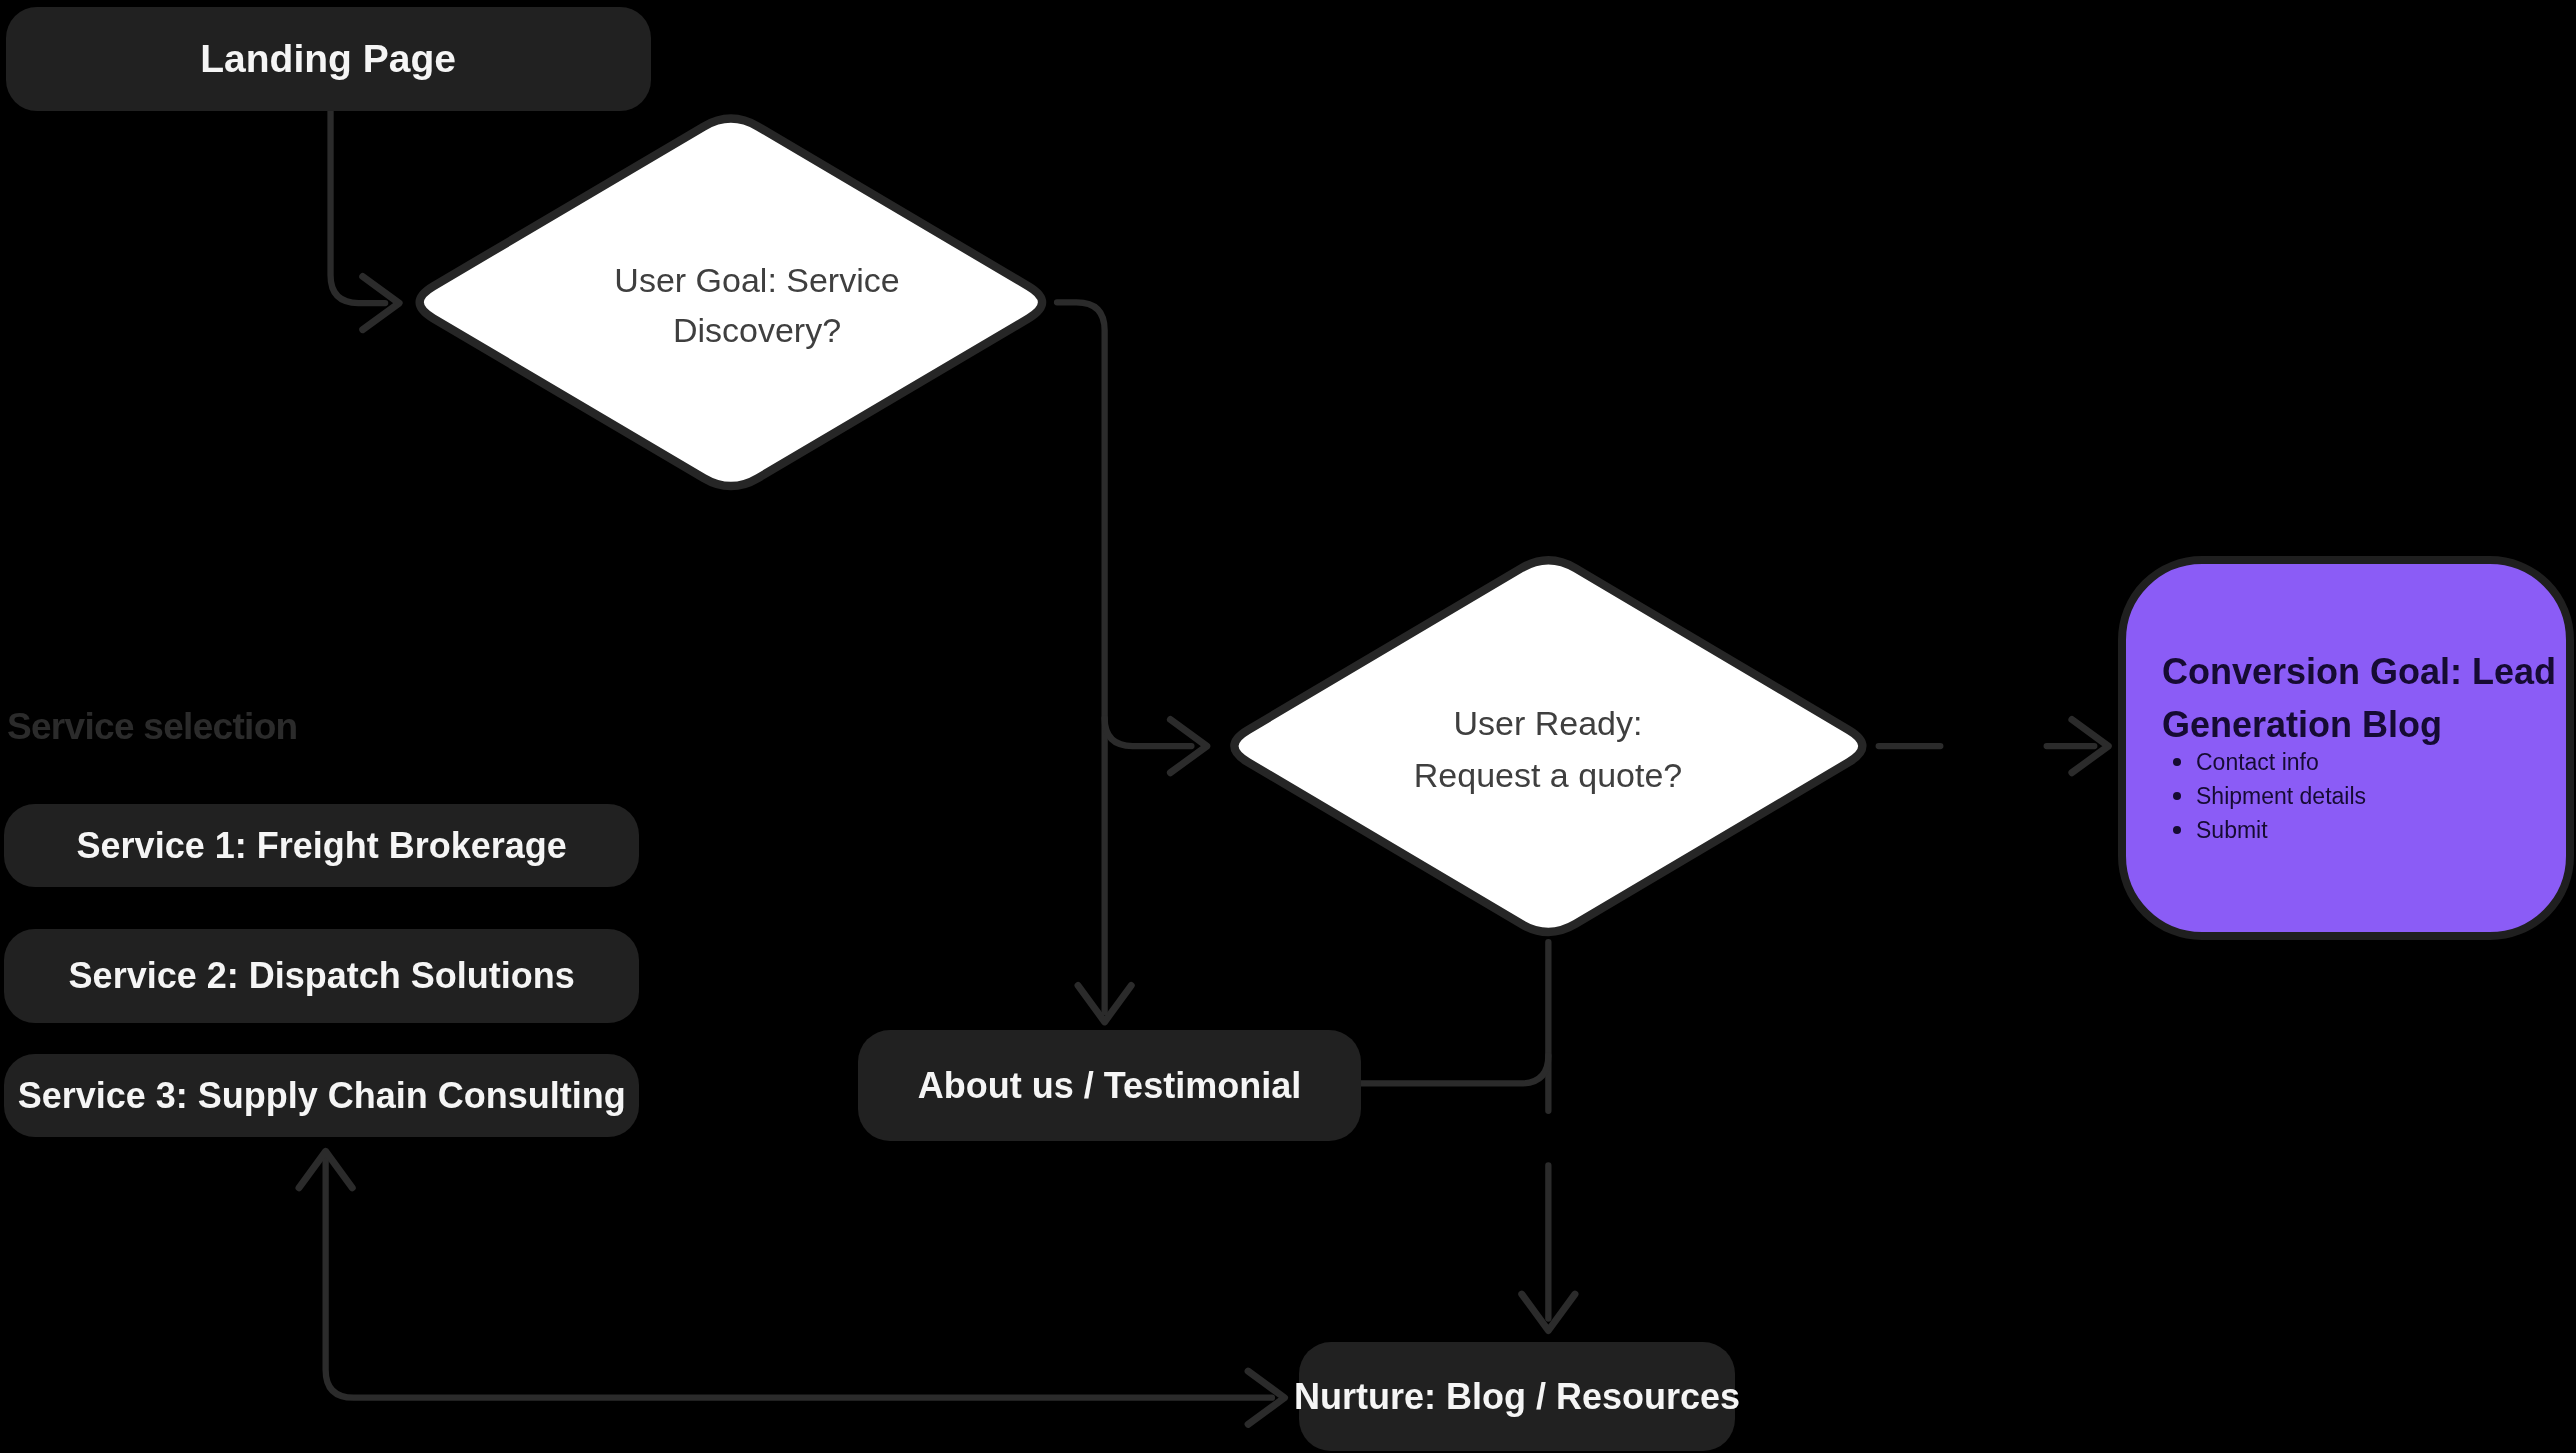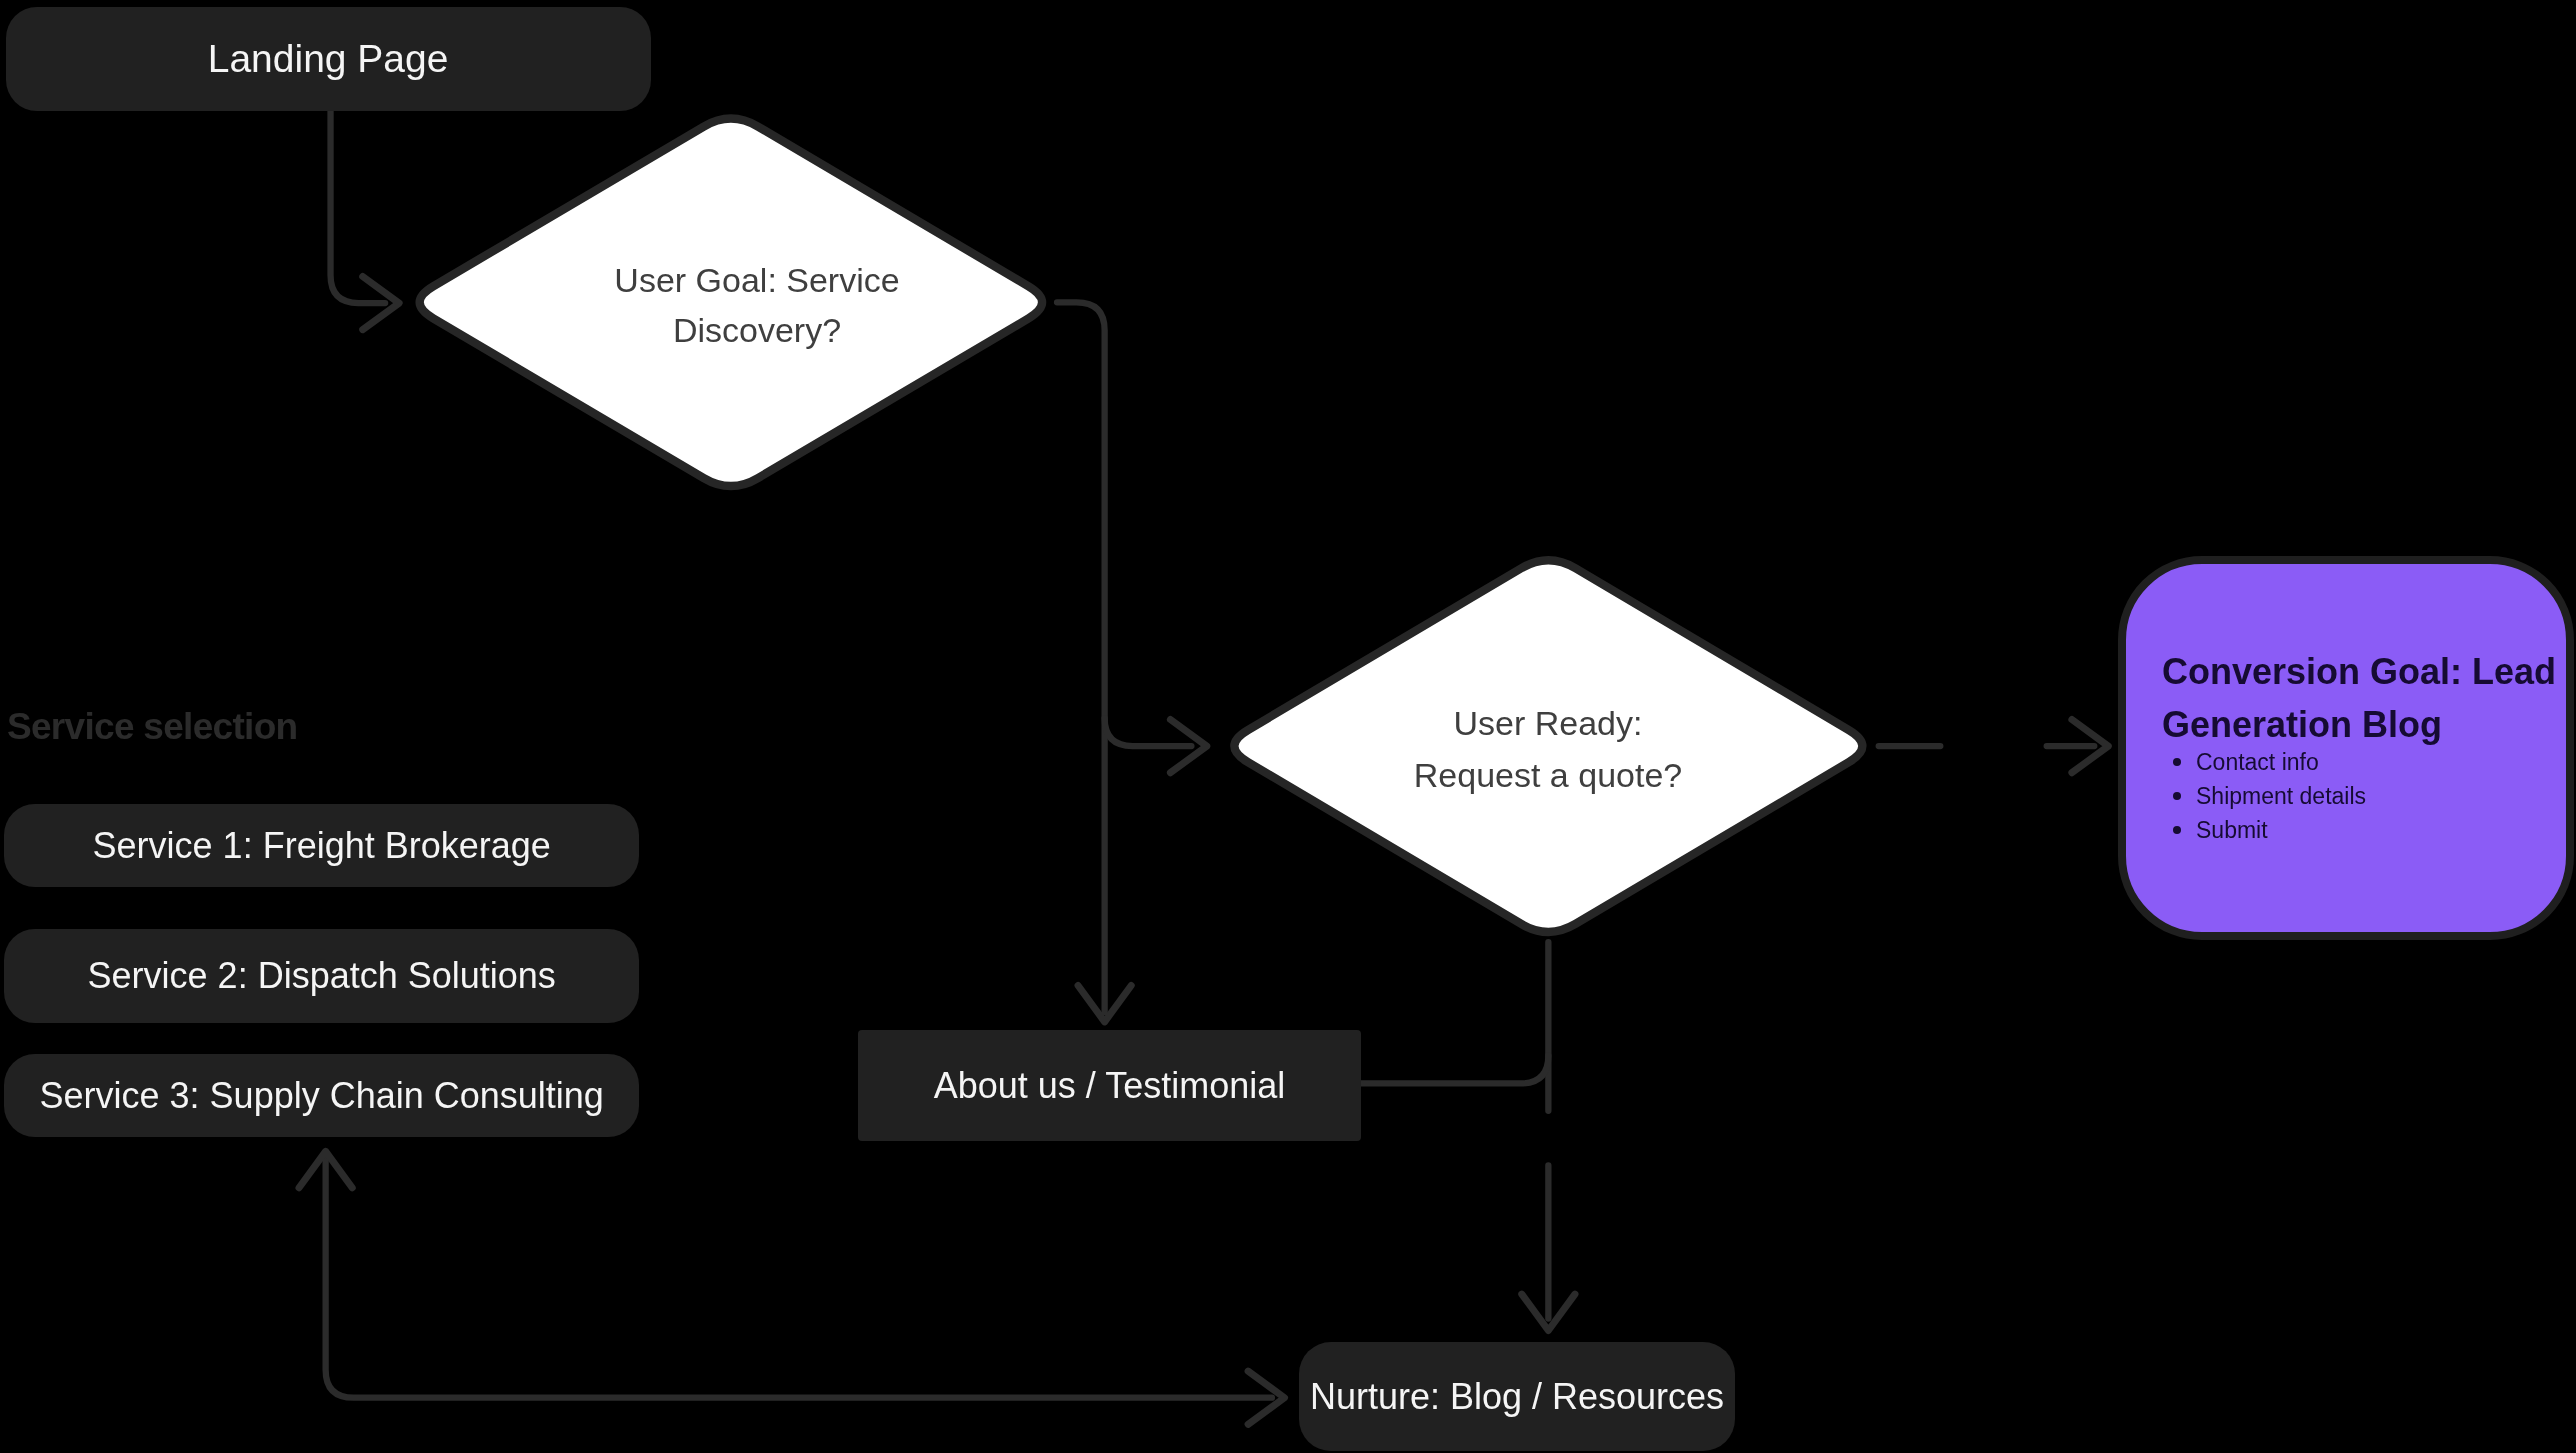--- a/index.html
+++ b/index.html
@@ -44,20 +44,21 @@
     position: absolute;
     background: #212121;
     border-radius: 31px;
     display: flex;
     align-items: center;
     justify-content: center;
     color: #f5f5f5;
     font-size: 36px;
     line-height: 1.2;
     white-space: nowrap;
+    font-weight: bold;
   }
   .node.landing { font-size: 39px; }
   .heading {
     position: absolute;
     left: 7px;
     top: 706px;
     font-size: 37px;
     font-weight: 700;
     letter-spacing: -0.7px;
     color: #2b2b2b;
@@ -165,21 +166,21 @@
   </div>
 
   <div class="node" style="left:4.2px; top:929px; width:635px; height:94px;">
     <span>Service 2: Dispatch Solutions</span>
   </div>
 
   <div class="node" style="left:4.2px; top:1054px; width:635px; height:83px;">
     <span>Service 3: Supply Chain Consulting</span>
   </div>
 
-  <div class="node" style="left:858px; top:1030px; width:503px; height:111px; border-radius:4px;">
+  <div class="node" style="left:858px; top:1030px; width:503px; height:111px; border-radius:32px;">
     <span>About us / Testimonial</span>
   </div>
 
   <div class="node" style="left:1299px; top:1342px; width:436px; height:109px; border-radius:32px;">
     <span>Nurture: Blog / Resources</span>
   </div>
 
   <div class="diamond-label dlabel-1">
     <span>User Goal: Service</span>
     <span>Discovery?</span>

